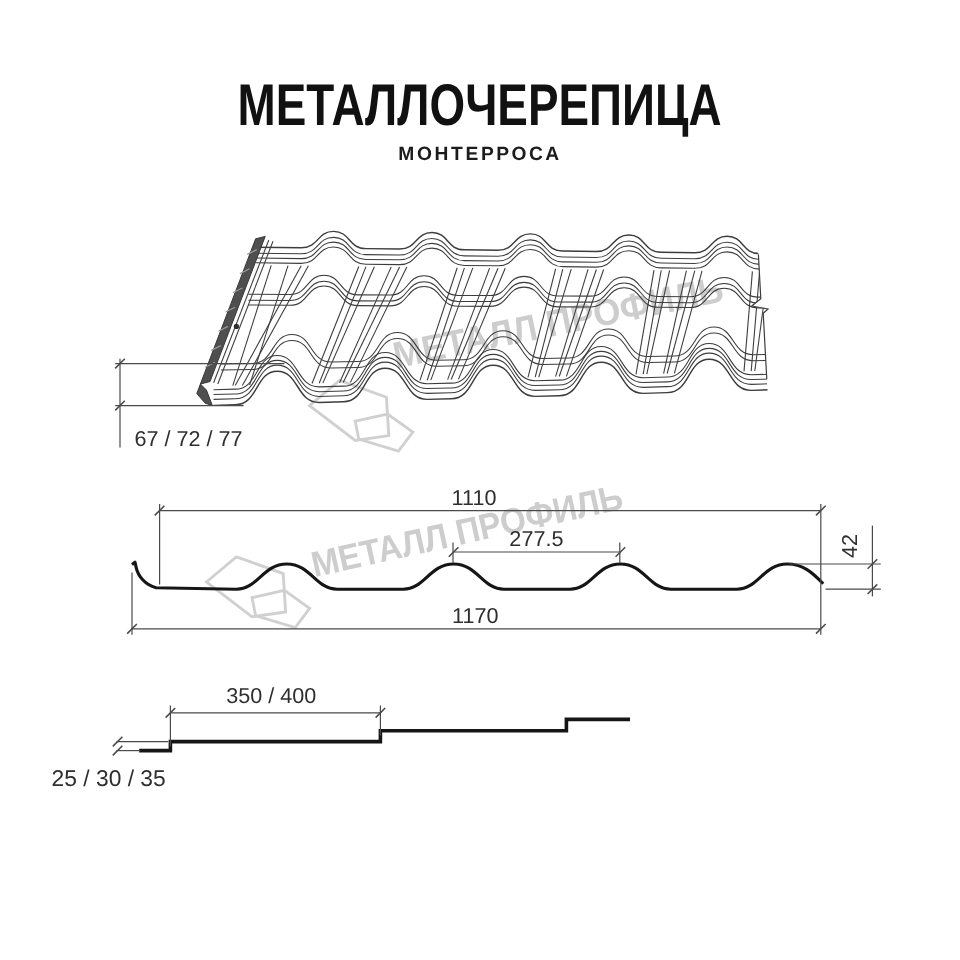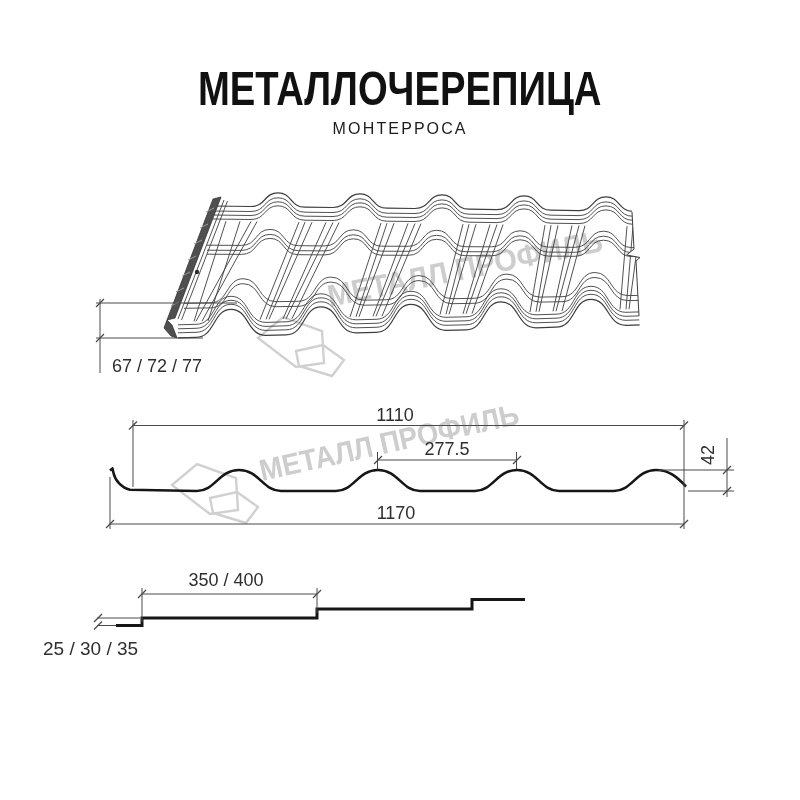--- a/index.html
+++ b/index.html
@@ -1,21 +1,21 @@
 <!DOCTYPE html>
 <html><head>
 <meta charset="utf-8">
 <style>
   html,body{margin:0;padding:0;}
   body{width:800px;height:800px;background:#ffffff;font-family:"Liberation Sans",sans-serif;overflow:hidden;}
   .page{position:relative;width:800px;height:800px;background:#fff;}
   header{position:absolute;top:64px;left:0;width:100%;text-align:center;}
   .title{font-size:49px;font-weight:bold;color:#111;line-height:1.0;letter-spacing:0px;
          display:inline-block;transform:scaleX(0.78);transform-origin:50% 50%;white-space:nowrap;}
-  .subtitle{margin-top:7px;font-size:16px;font-weight:normal;color:#1c1c1c;letter-spacing:2.2px;white-space:nowrap;}
+  .subtitle{margin-top:7px;font-size:16px;font-weight:bold;color:#1c1c1c;letter-spacing:2.2px;white-space:nowrap;}
   svg text{font-family:"Liberation Sans",sans-serif;}
   .dimtxt{font-size:18px;fill:#2e2e2e;}
   .dimtxt2{font-size:19px;fill:#2e2e2e;}
   .wmtxt{font-weight:bold;fill:#cdcdcd;}
 </style>
 </head>
 <body>
 
 <div class="page">
 

